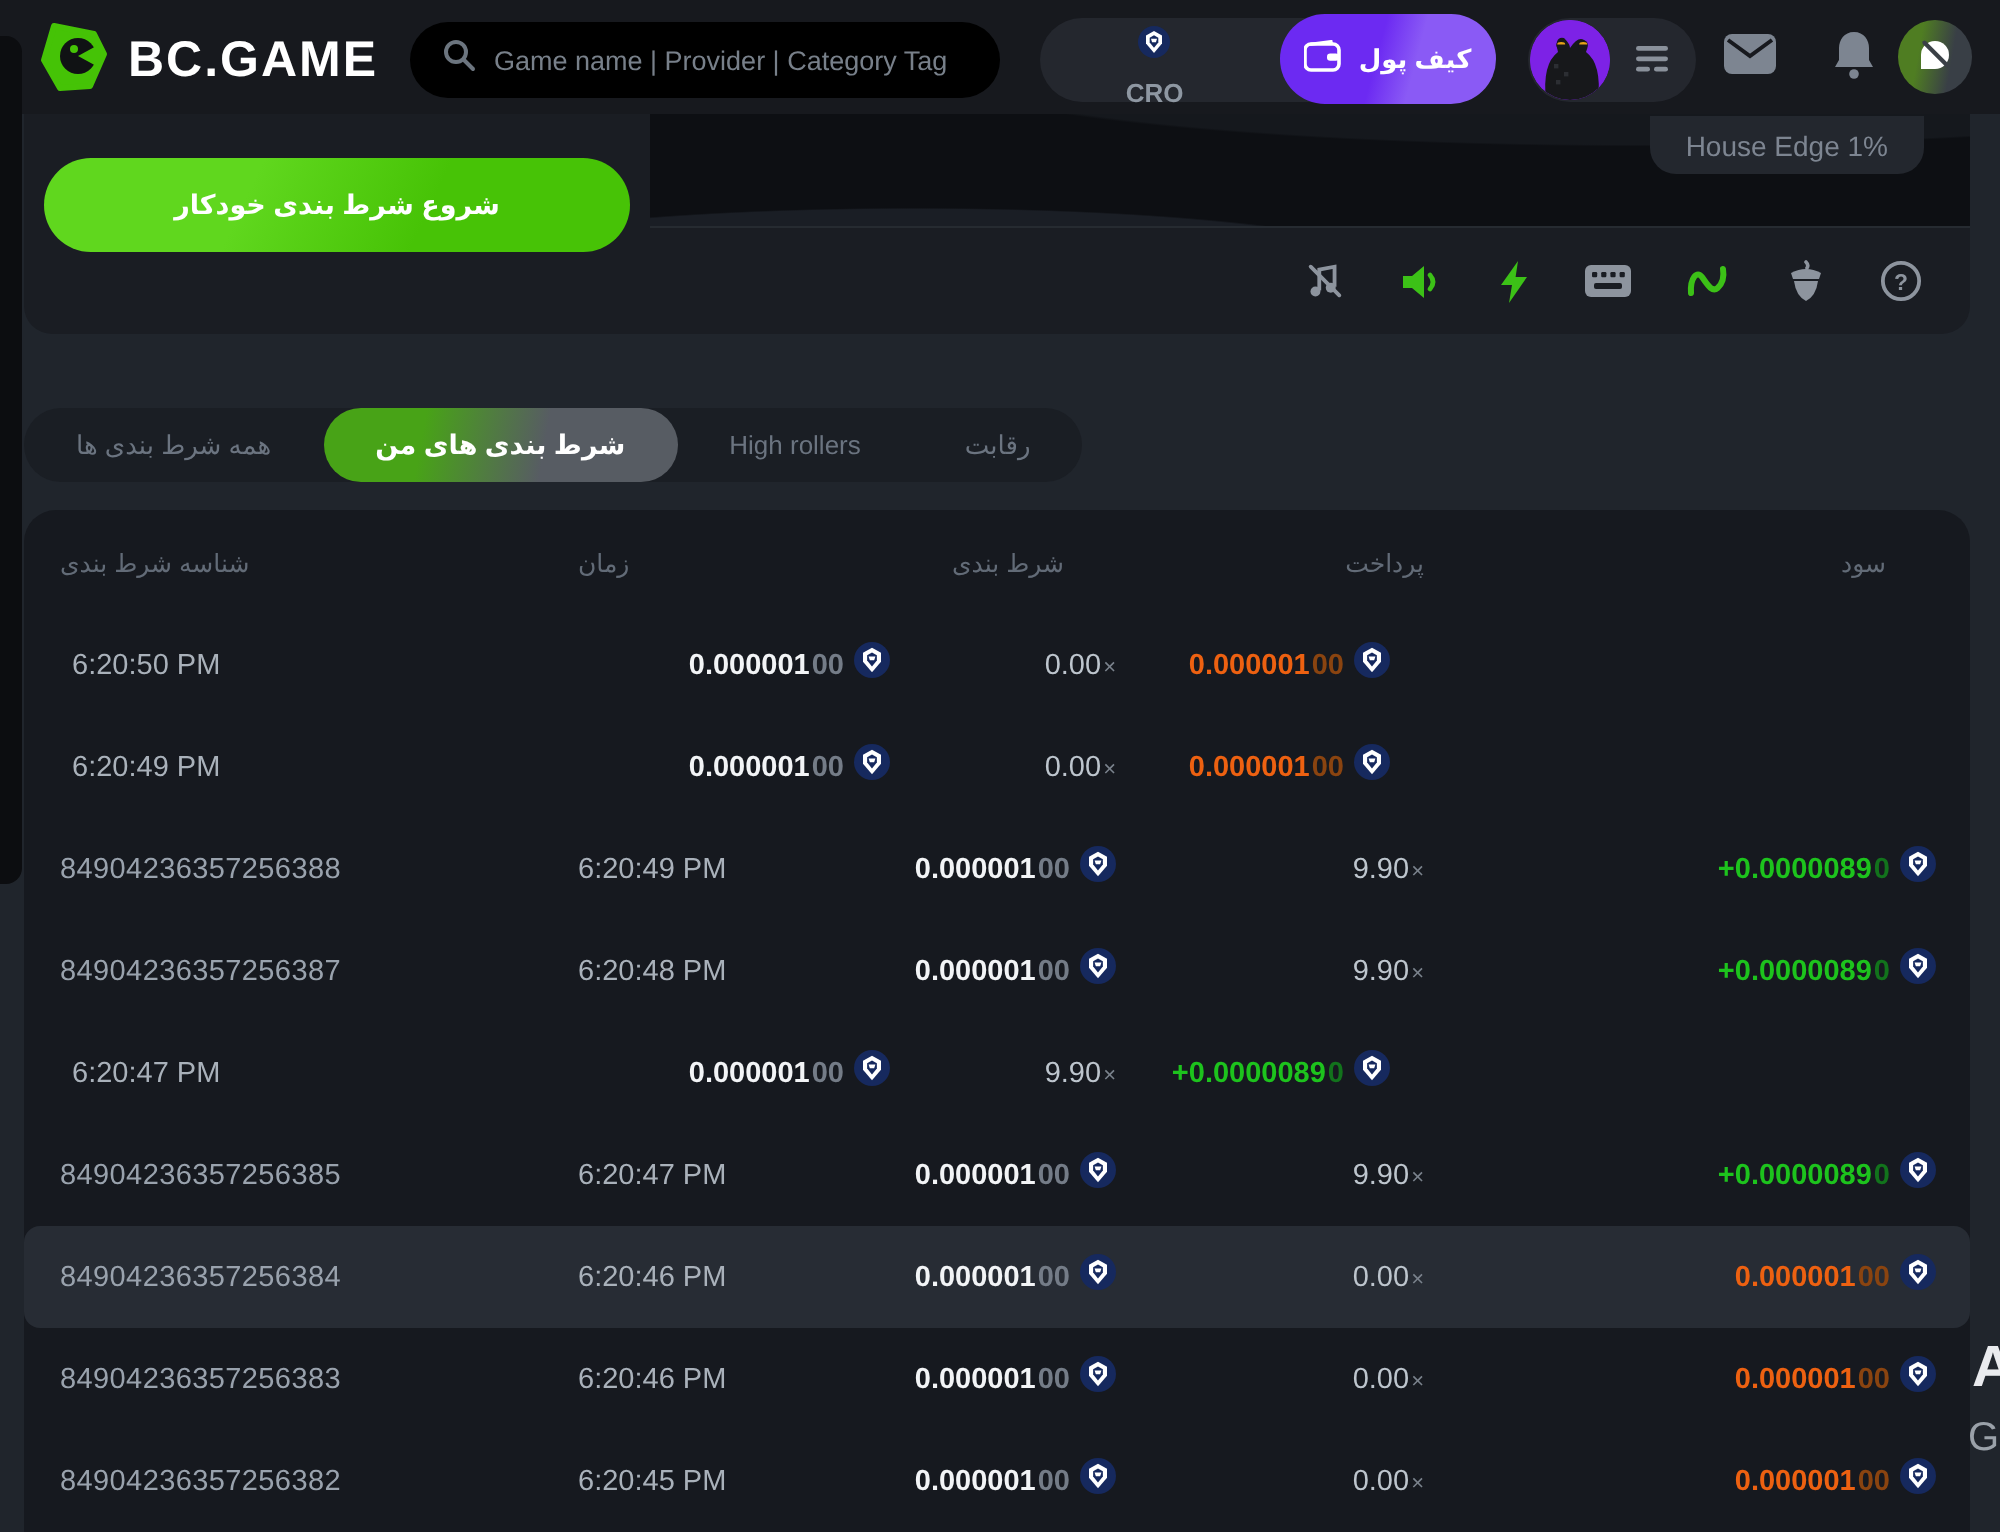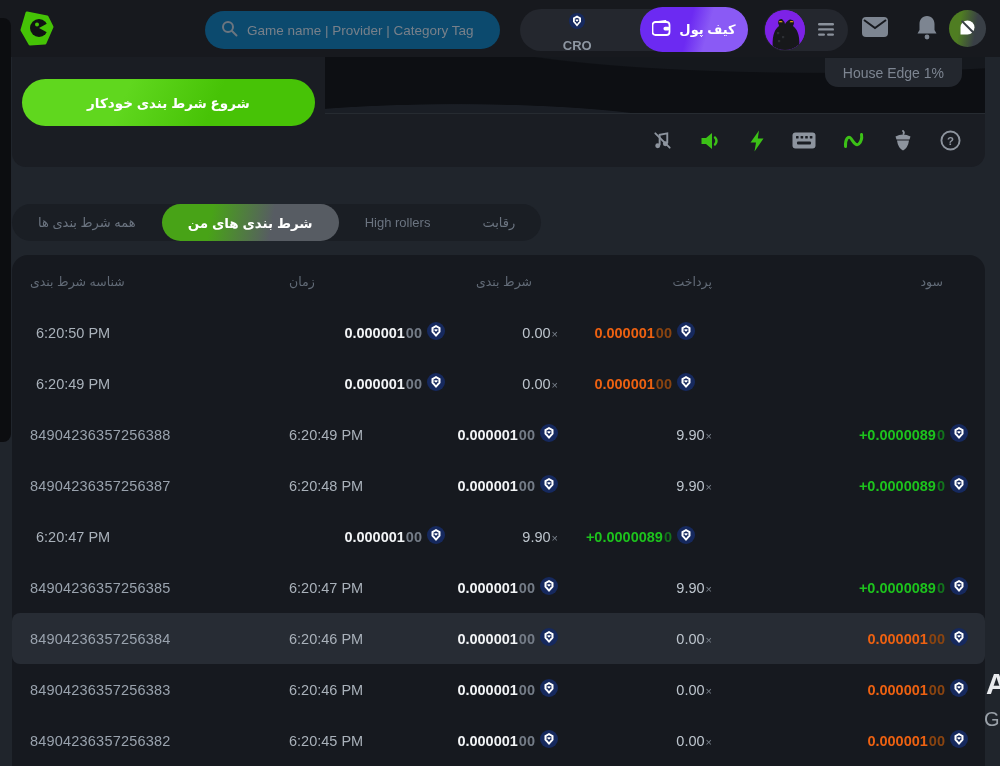--- a/index.html
+++ b/index.html
@@ -14,21 +14,21 @@
 
   
   .header {
     position:absolute; left:0; top:0; width:1000px; height:57px;
     background:#17191e; display:flex; align-items:center;
   }
   .logo-wrap { position:absolute; left:20px; top:10px; display:flex; align-items:center; gap:10px; }
   .logo-text { font-size:25px; font-weight:800; letter-spacing:1px; color:#fff; }
   .search-pill {
     position:absolute; left:205px; top:11px; width:295px; height:38px;
-    background:#0c4a6e; border-radius:19px; display:flex; align-items:center; gap:9px;
+    background:#000000; border-radius:19px; display:flex; align-items:center; gap:9px;
     padding:0 16px;
   }
   .search-pill input {
     background:transparent; border:none; outline:none; color:#aeb6bf;
     font-size:13.5px; width:100%; font-family:inherit;
   }
   .search-pill input::placeholder { color:#78808a; }
 
   .balance-pill {
     position:absolute; left:520px; top:9px; width:228px; height:42px;
@@ -162,20 +162,21 @@
   <div class="header">
     <div class="logo-wrap">
       <span>
         <svg width="34" height="36" viewBox="0 0 34 36">
           <path d="M7 3 L27 7 L32 17 L25 33 L10 34 L2 20 Z" fill="#45c306" stroke="#45c306" stroke-width="3" stroke-linejoin="round"></path>
           <circle cx="19" cy="18" r="9" fill="#101214"></circle>
           <path d="M19 18 L30 12 L30 24 Z" fill="#45c306"></path>
           <circle cx="17" cy="14.5" r="2" fill="#45c306"></circle>
         </svg>
       </span>
+      <span class="logo-text">BC.GAME</span>
     </div>
 
     <div class="search-pill">
       <span>
         <svg width="17" height="17" viewBox="0 0 17 17" fill="none" stroke="#6c757f" stroke-width="2" stroke-linecap="round">
           <circle cx="7" cy="7" r="5"></circle>
             <path d="M11 11 L15.5 15.5"></path>
         </svg>
       </span>
       <input type="text" placeholder="Game name | Provider | Category Tag" style="">

